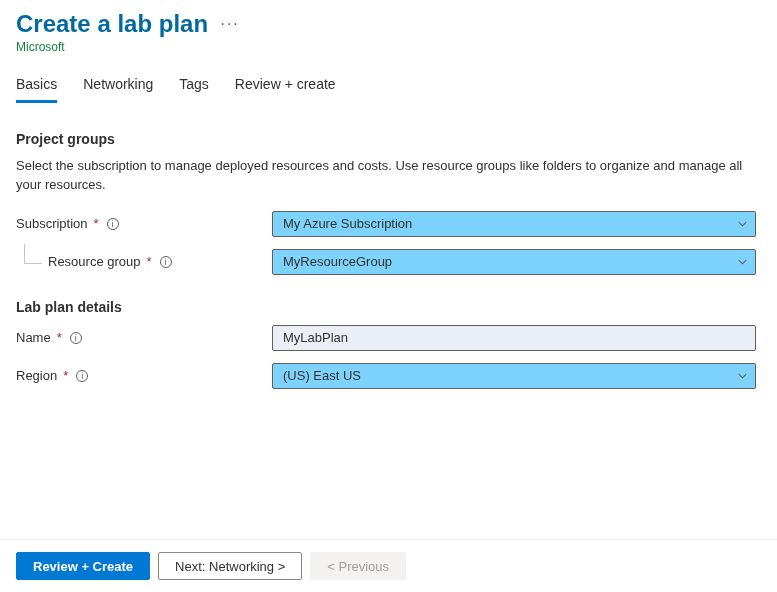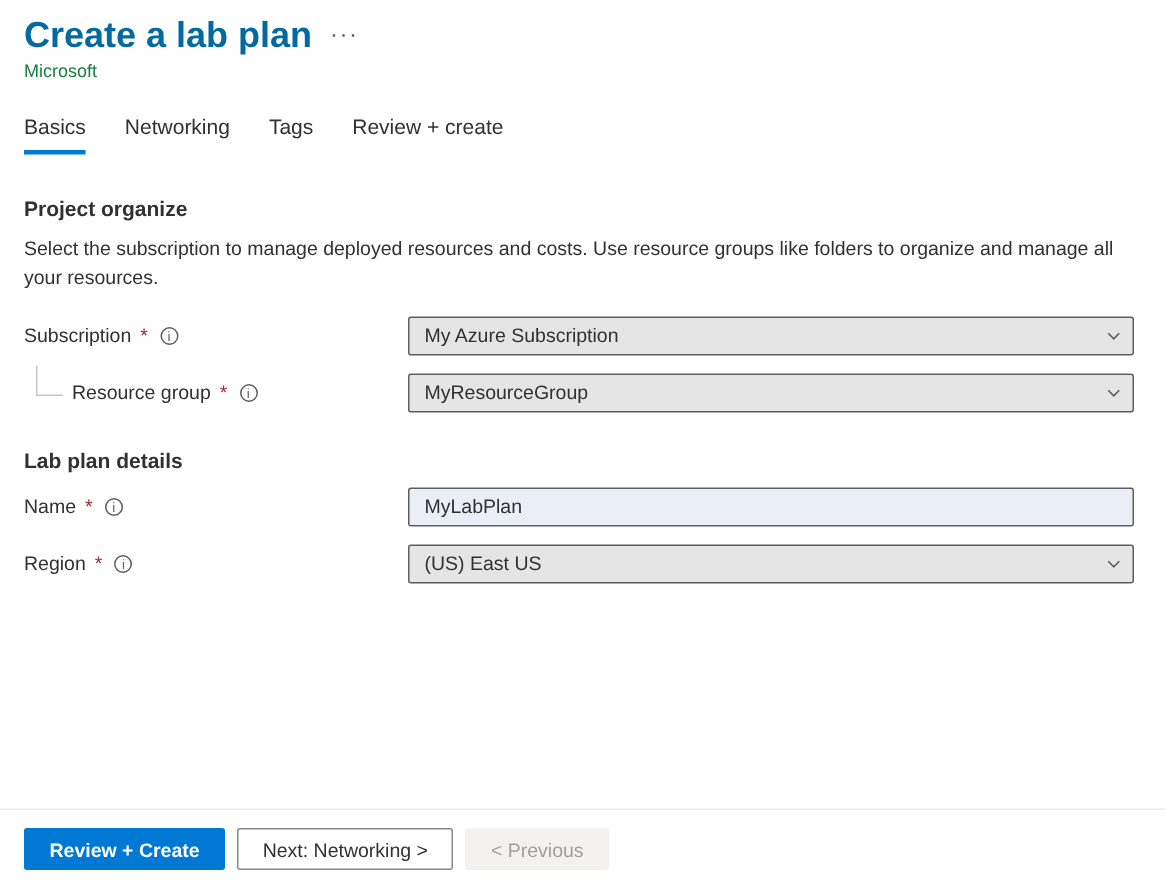--- a/index.html
+++ b/index.html
@@ -50,21 +50,21 @@
       font-size: 9px; color: #605e5c; margin-left: 4px; cursor: pointer;
     }
     .field-col { flex: 1; max-width: 484px; }
     .select-wrap, .input-wrap {
       position: relative; width: 100%;
     }
     .select-wrap select, .input-wrap input {
       width: 100%; height: 26px; padding: 3px 28px 3px 10px;
       border: 1px solid #605e5c; border-radius: 2px;
       font-size: 13px; font-family: inherit; color: #323130;
-      background: #e5e5e5; appearance: none;
+      background: #7dd3fc; appearance: none;
     }
     .input-wrap input { padding-right: 10px; }
     .input-wrap.highlight input { background: #eaeef7; }
     .chevron {
       position: absolute; right: 8px; top: 50%; transform: translateY(-50%);
       pointer-events: none;
     }
     .chevron svg { width: 11px; height: 11px; display: block; }
     .link-below { margin-top: 4px; }
     .link-below a { color: #0065b3; font-size: 13px; text-decoration: none; cursor: pointer; }
@@ -94,21 +94,21 @@
   <div class="subtitle">Microsoft</div>
 </div>
 
 <div class="tabs">
   <div class="tab active">Basics</div>
   <div class="tab">Networking</div>
   <div class="tab">Tags</div>
   <div class="tab">Review + create</div>
 </div>
 
-<div class="section-title">Project organize</div>
+<div class="section-title">Project groups</div>
 <p class="section-desc">Select the subscription to manage deployed resources and costs. Use resource groups like folders to organize and manage all your resources.</p>
 
 <div class="form-row">
   <div class="label-col">
     <span>Subscription</span>
     <span class="required">*</span>
     <span class="info-icon">i</span>
   </div>
   <div class="field-col">
     <div class="select-wrap">

